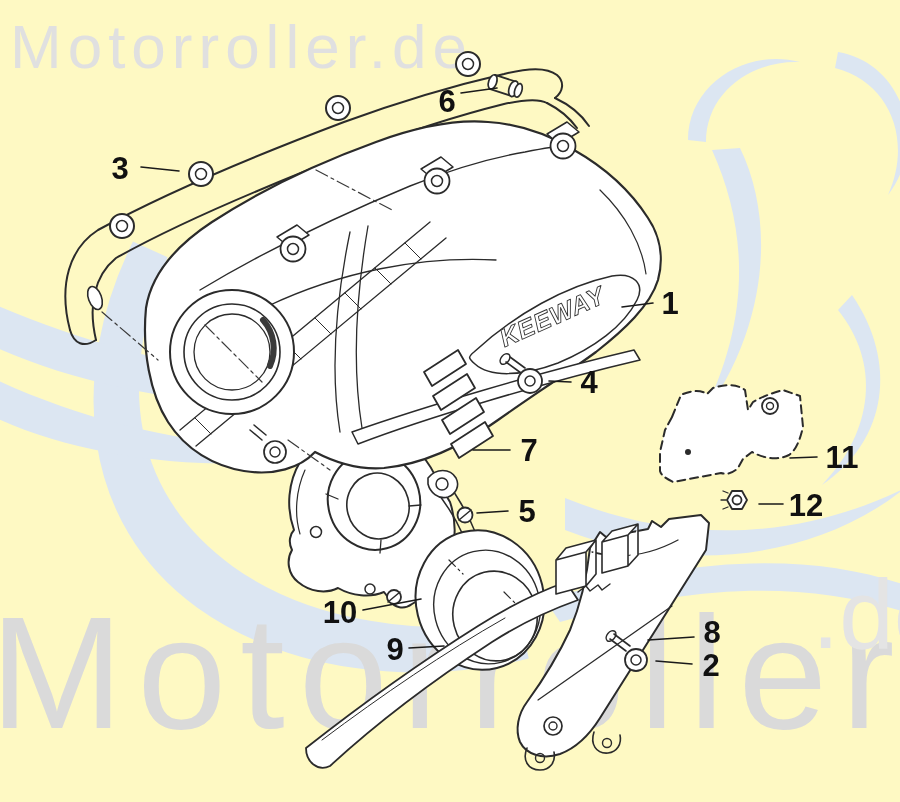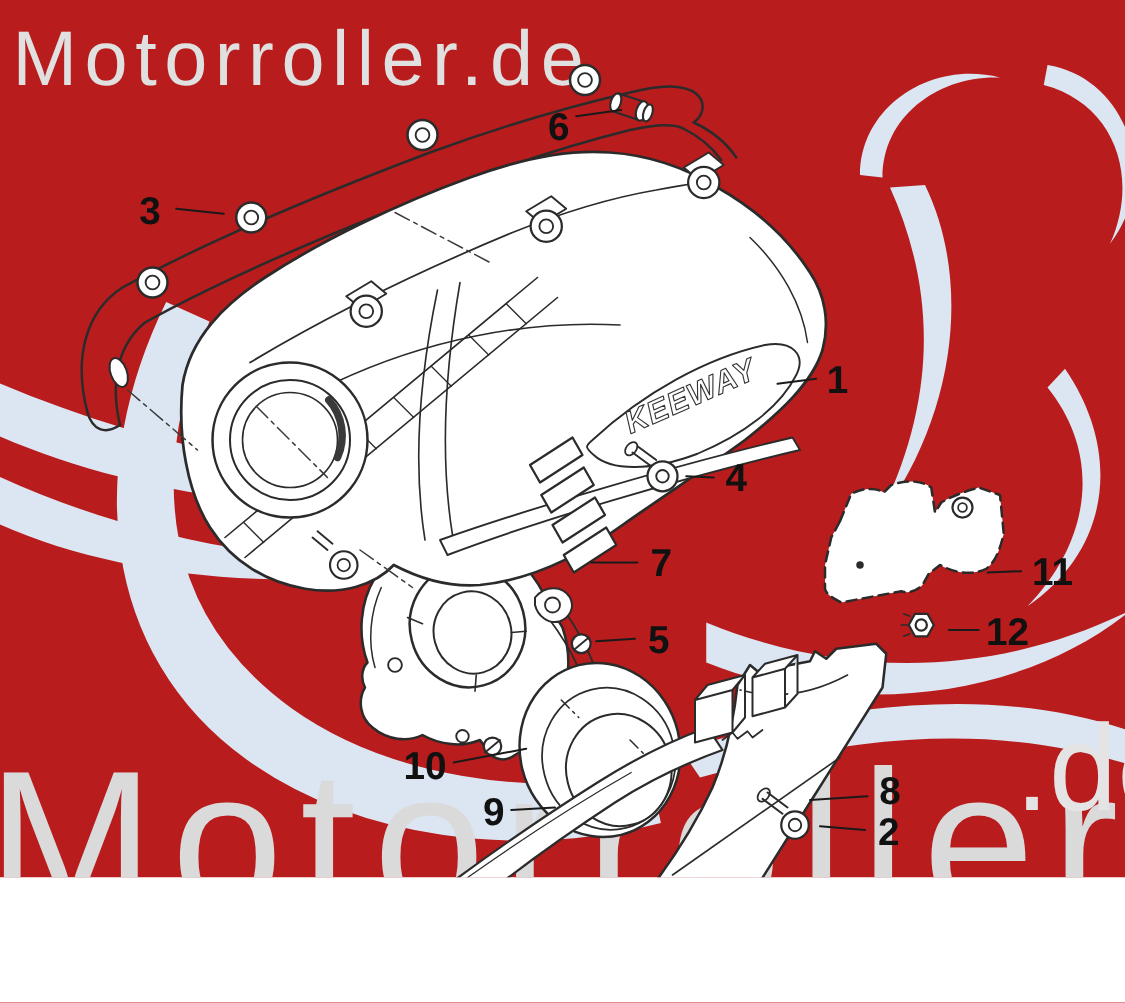--- a/index.html
+++ b/index.html
@@ -1,16 +1,16 @@
 <!DOCTYPE html>
 <html><head>
 <meta charset="utf-8">
 <style>
   html,body{margin:0;padding:0;background:#ffffff;}
-  .stage{position:relative;width:900px;height:702px;background:#b91c1c;overflow:hidden;
+  .stage{position:relative;width:900px;height:802px;background:#fef9c3;overflow:hidden;
          font-family:"Liberation Sans",sans-serif;}
   svg{position:absolute;left:0;top:0;}
   .wm-top{font-size:62px;letter-spacing:6px;fill:#e0e0e0;font-weight:400;}
   .wm-big{font-size:160px;letter-spacing:14px;fill:#dadada;font-weight:500;}
   .wm-frag{font-size:98px;fill:#e4e4e4;font-weight:500;}
   .callout{font-size:31px;font-weight:bold;fill:#111111;text-anchor:middle;}
   .badge{font-size:25px;font-style:italic;font-weight:bold;fill:#ffffff;stroke:#333333;
          stroke-width:0.9px;letter-spacing:1px;text-anchor:middle;}
 </style>
 </head>

